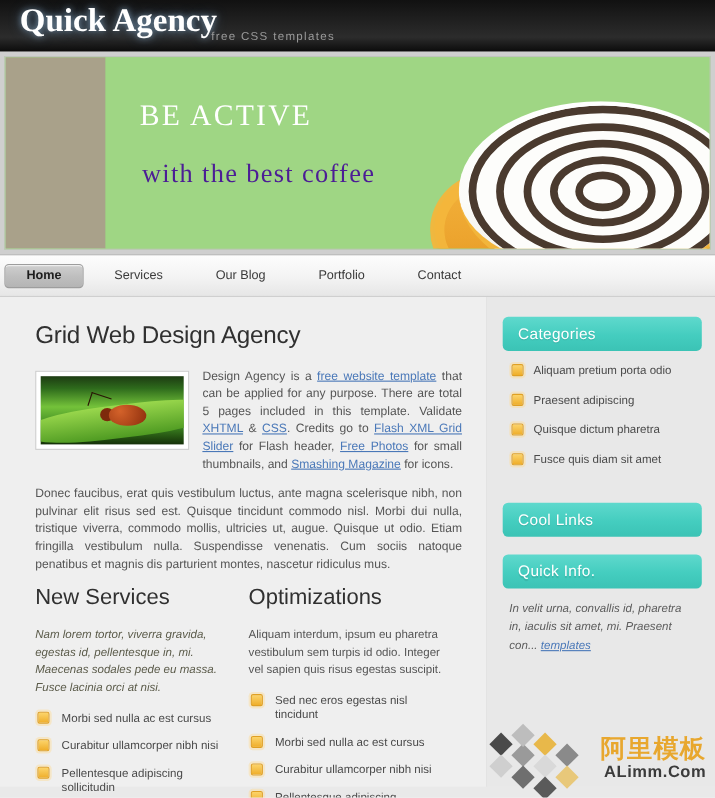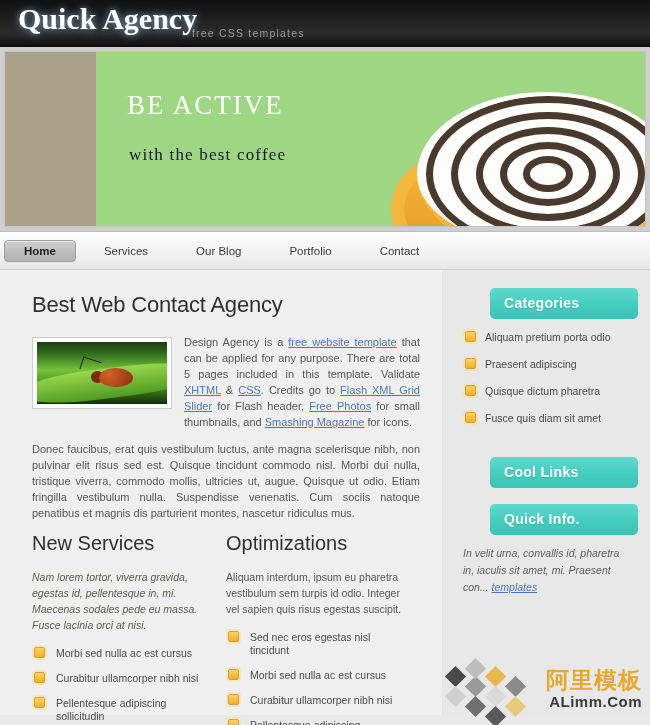--- a/index.html
+++ b/index.html
@@ -79,22 +79,22 @@
     font-size: 27px;
     color: #ffffff;
     letter-spacing: 2px;
     line-height: 1;
   }
   .banner-sub {
     position: absolute;
     left: 124px;
     top: 93px;
     font-family: "Liberation Serif", serif;
-    font-size: 17px;
-    color: #0f172a;
+    font-size: 24px;
+    color: #4c1d95;
     letter-spacing: 1.2px;
   }
   
   .cup {
     position: absolute;
     right: -50px;
     top: 22px;
     width: 300px;
     height: 220px;
   }
@@ -311,24 +311,23 @@
   }
 
   
   .widget { margin-bottom: 16px; }
   .widget-head {
     background: linear-gradient(180deg,#5fd9cd 0%,#44cdbf 55%,#3bc3b5 100%);
     border-radius: 5px;
     padding: 7px 0 8px 14px;
     color: #ffffff;
     font-size: 14px;
-    font-weight: bold;
+    font-weight: normal;
     letter-spacing: .3px;
     text-shadow: 0 1px 1px rgba(0,0,0,.12);
-    margin-left: 33px;
   }
   .widget-body { padding: 12px 4px 2px 6px; }
   .widget-body ul { list-style: none; margin: 0; padding: 0; }
   .widget-body li {
     font-size: 10.5px;
     color: #4a4a4a;
     padding: 0 0 0 22px;
     margin-bottom: 14px;
     position: relative;
     line-height: 13px;
@@ -426,21 +425,21 @@
   <div class="nav-item active">Home</div>
   <div class="nav-item">Services</div>
   <div class="nav-item">Our Blog</div>
   <div class="nav-item">Portfolio</div>
   <div class="nav-item">Contact</div>
 </nav>
 
 <div class="page">
 
   <main class="content">
-    <h1 class="page-title">Best Web Contact Agency</h1>
+    <h1 class="page-title">Grid Web Design Agency</h1>
 
     <div class="intro">
       <div class="thumb">
         <div class="thumb-img">
           <div class="leaf"></div>
           <div class="antenna"></div>
           <div class="beetle-head"></div>
           <div class="beetle"></div>
         </div>
       </div>

